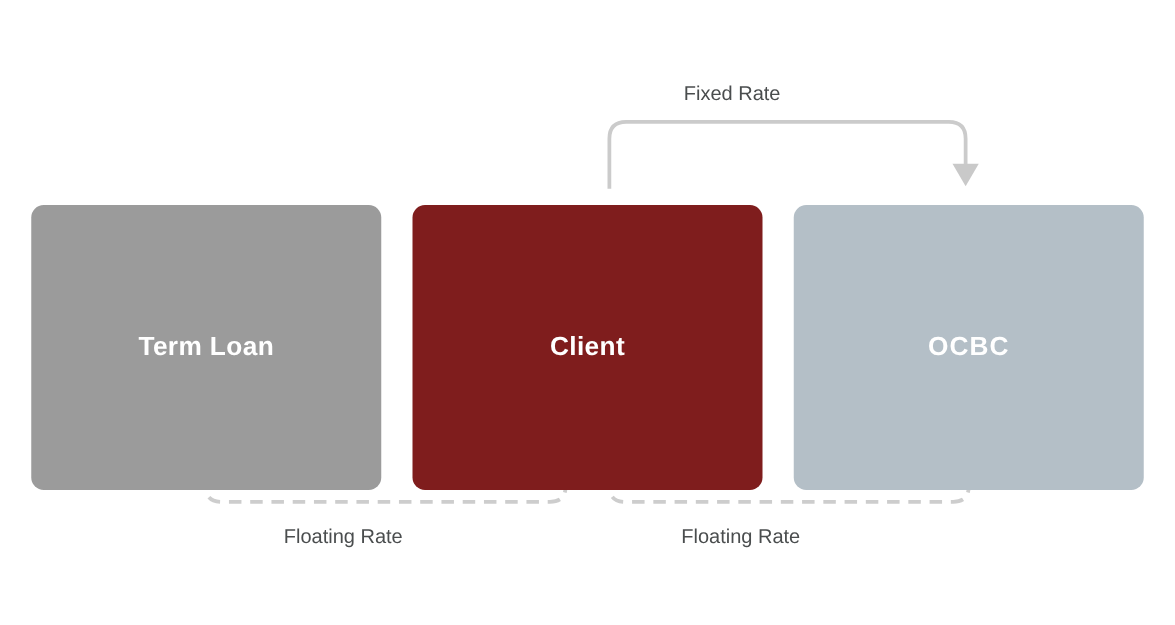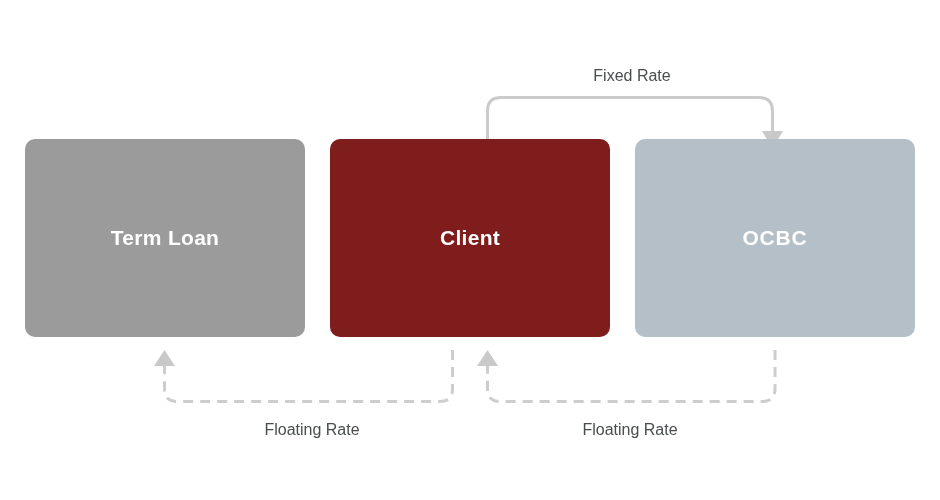--- a/index.html
+++ b/index.html
@@ -19,41 +19,41 @@
     position: absolute;
     left: 2px;
     top: 6px;
     font-size: 16px;
     font-weight: bold;
     color: #4a4a4a;
     letter-spacing: -0.2px;
   }
   .box {
     position: absolute;
-    top: 139px;
+    top: 164px;
     width: 280px;
-    height: 198px;
+    height: 228px;
     border-radius: 10px;
     display: flex;
     align-items: center;
     justify-content: center;
     color: #ffffff;
     font-size: 21px;
     font-weight: bold;
     letter-spacing: 0.3px;
     text-align: center;
   }
   .box-term-loan { left: 25px;  background: #9b9b9b; }
   .box-client    { left: 330px; background: #7f1d1d; }
   .box-ocbc      { left: 635px; background: #b4bfc7; letter-spacing: 0.8px; }
   .flow-label {
     position: absolute;
     color: #4a4d4e;
     font-size: 16px;
-    text-align: center;
+    text-align: left;
     width: 170px;
   }
   .label-fixed-rate          { left: 547px; top: 67px; }
   .label-floating-rate-left  { left: 227px; top: 421px; }
   .label-floating-rate-right { left: 545px; top: 421px; }
   svg.arrows {
     position: absolute;
     left: 0;
     top: 0;
   }

